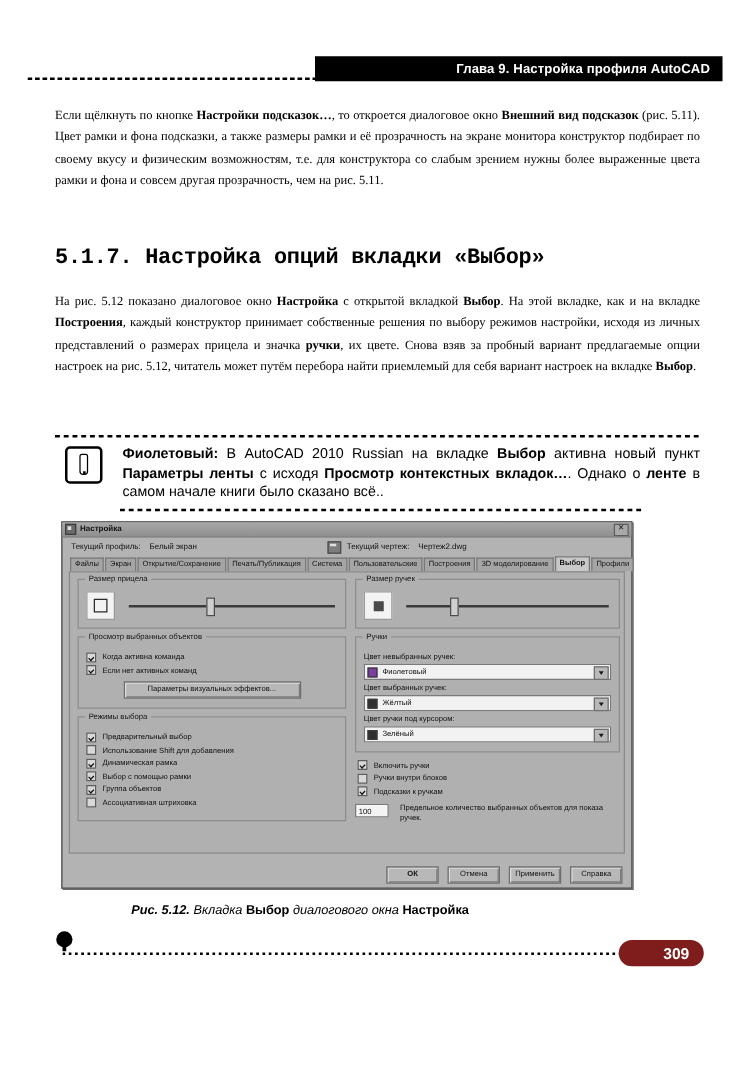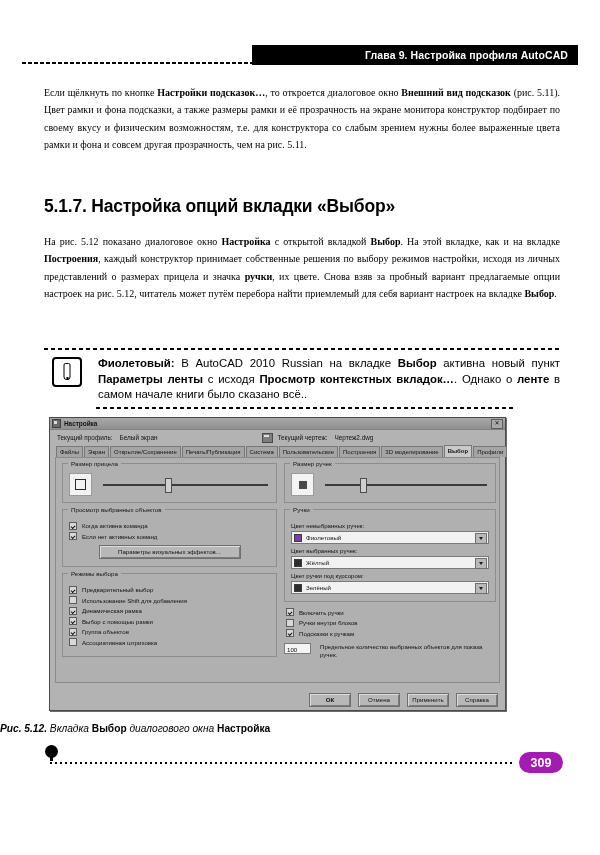--- a/index.html
+++ b/index.html
@@ -31,21 +31,21 @@
   p.bd{
     margin:0 0 0 0;font-size:10px;line-height:17.4px;
     text-align:justify;text-justify:inter-word;
     font-family:"Liberation Serif",serif;
     hyphens:none;
   }
   p.bd b{font-weight:bold;}
   .para1{top:84px;}
   h2.sec{
     position:absolute;left:44px;top:196px;width:516px;margin:0;
-    font-family:Liberation Sans, sans-serif;
+    font-family:Liberation Mono, monospace;
     font-size:17.5px;font-weight:bold;letter-spacing:-.2px;
   }
   .para2{top:233px;}
 
   
   .note{position:absolute;left:44px;top:348px;width:516px;}
   .note-rule{
     height:2px;width:100%;
     background-image:linear-gradient(to right,#000 55%,transparent 45%);
     background-size:7px 2px;background-repeat:repeat-x;
@@ -196,43 +196,43 @@
   .dlg-foot{
     position:absolute;left:0;bottom:3px;width:100%;
     display:flex;justify-content:flex-end;padding-right:7px;
     box-sizing:border-box;gap:7px;
   }
   .btn-foot{width:40px;height:12px;line-height:12px;}
   .btn-foot.ok{font-weight:bold;}
 
   
   .caption{
-    position:absolute;left:0;top:723px;width:480px;
+    position:absolute;left:0;top:723px;width:480px;text-align:center;
     font-family:"Liberation Sans",sans-serif;font-size:10.2px;font-style:italic;
   }
   .caption b{font-weight:bold;font-style:normal;}
   .caption .num{font-weight:bold;font-style:italic;}
 
   .footer-dot{
     position:absolute;left:45px;top:745px;width:13px;height:13px;
     background:#000;border-radius:50%;
   }
   .footer-dot:after{
     content:"";position:absolute;left:5px;top:10px;width:3px;height:6px;background:#000;
   }
   .footer-rule{
     position:absolute;left:50px;top:762px;width:465px;height:2px;
     background-image:linear-gradient(to right,#000 50%,transparent 50%);
     background-size:5px 2px;background-repeat:repeat-x;
   }
   .pagenum{
     position:absolute;right:37px;top:752px;width:44px;height:21px;
-    background:#a21caf;border-radius:11px;color:#fff;
+    background:#7f1d1d;border-radius:11px;color:#fff;
     font-family:"Liberation Sans",sans-serif;font-weight:bold;font-size:12.5px;
-    display:flex;align-items:center;justify-content:center;
+    display:flex;align-items:center;justify-content:center;padding-left:24px;
   }
 </style>
 </head>
 <body>
 
 <div class="page">
 
   <div class="runhead-wrap">
     <div class="runhead-dots"></div>
     <div class="runhead-bar">Глава 9. Настройка профиля AutoCAD</div>

